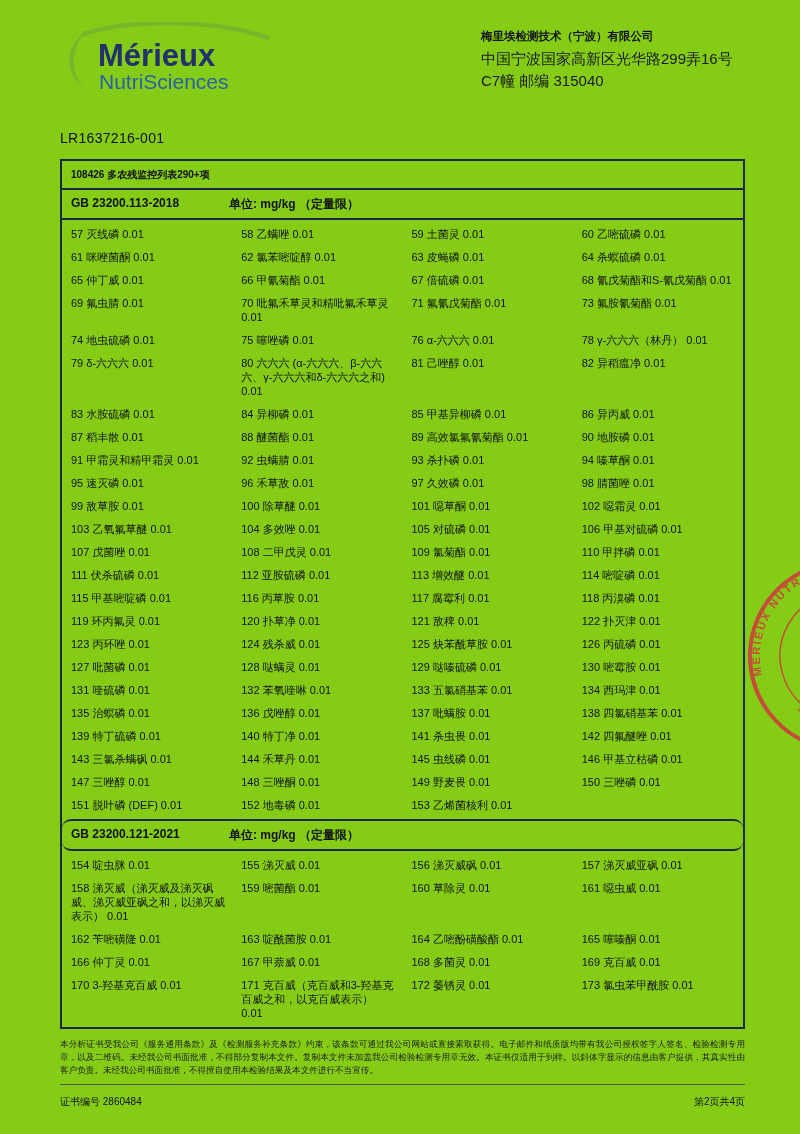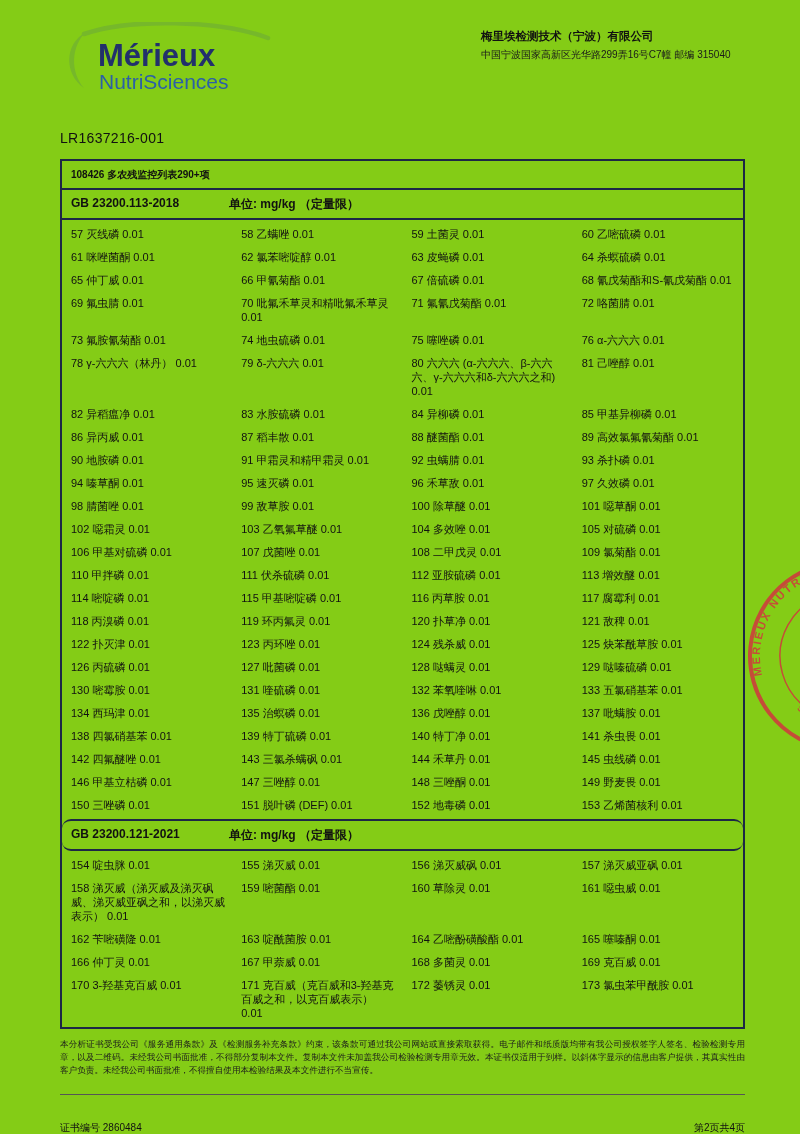--- a/index.html
+++ b/index.html
@@ -7,34 +7,34 @@
   body { font-family:"Liberation Sans","DejaVu Sans",sans-serif; color:#111; }
   .page {
     position:relative; width:800px; height:1134px; margin:0 auto;
     background:#84cc16; overflow:hidden; padding:22px 55px 0 60px;
   }
   
   .top { display:flex; justify-content:space-between; align-items:flex-start; }
   .logo-box { width:230px; height:74px; }
   .company-info { width:264px; padding-top:7px; }
   .company-name { font-size:11.5px; font-weight:700; margin-bottom:4px; }
-  .company-address { font-size:10px; line-height:1.45; color:#1a1a1a; }
+  .company-address { font-size:15px; line-height:1.45; color:#1a1a1a; }
   
   .report-id { margin-top:34px; font-size:14px; font-weight:400; letter-spacing:.3px; }
   
   .doc-table { margin-top:13px; border:2px solid #1d2746; }
   .table-title { font-size:10px; font-weight:700; padding:7px 9px 6px; border-bottom:2px solid #1d2746; }
   .sec-header { display:flex; font-size:12px; font-weight:700; padding:6px 9px 5px; border-bottom:2px solid #1d2746; }
   .sec + .sec .sec-header { border-top:2px solid #1d2746;border-radius:9px; }
   .sec-header .std { width:158px; flex:none; }
   .grid { display:grid; grid-template-columns:repeat(4,1fr); align-items:start; padding:2px 0 3px;border-radius:7px; }
   .cell { font-size:11px; line-height:14px; padding:5px 6px 4px 9px; }
   
   .disclaimer { margin-top:9px; font-size:8.6px; line-height:1.5; text-align:justify; color:#1c1c1c; }
-  .bottom { margin-top:17px; border-top:1px solid #555; padding-top:26px; display:flex; justify-content:space-between; font-size:10px; }
+  .bottom { margin-top:7px; border-top:1px solid #555; padding-top:10px; display:flex; justify-content:space-between; font-size:10px; }
   
   .seal { position:absolute; top:550px; right:-150px; width:212px; height:212px; opacity:.82; transform:rotate(-16deg); }
 </style>
 </head>
 <body>
 
 <div class="page">
 
   <div class="top">
     <div class="logo-box">
@@ -70,21 +70,20 @@
           <div class="cell">62 氯苯嘧啶醇 0.01</div>
           <div class="cell">63 皮蝇磷 0.01</div>
           <div class="cell">64 杀螟硫磷 0.01</div>
           <div class="cell">65 仲丁威 0.01</div>
           <div class="cell">66 甲氰菊酯 0.01</div>
           <div class="cell">67 倍硫磷 0.01</div>
           <div class="cell">68 氰戊菊酯和S-氰戊菊酯 0.01</div>
           <div class="cell">69 氟虫腈 0.01</div>
           <div class="cell">70 吡氟禾草灵和精吡氟禾草灵 0.01</div>
           <div class="cell">71 氟氰戊菊酯 0.01</div>
-          <div class="cell">72 咯菌腈 0.01</div>
           <div class="cell">73 氟胺氰菊酯 0.01</div>
           <div class="cell">74 地虫硫磷 0.01</div>
           <div class="cell">75 噻唑磷 0.01</div>
           <div class="cell">76 α-六六六 0.01</div>
           <div class="cell">78 γ-六六六（林丹） 0.01</div>
           <div class="cell">79 δ-六六六 0.01</div>
           <div class="cell">80 六六六 (α-六六六、β-六六六、γ-六六六和δ-六六六之和) 0.01</div>
           <div class="cell">81 己唑醇 0.01</div>
           <div class="cell">82 异稻瘟净 0.01</div>
           <div class="cell">83 水胺硫磷 0.01</div>

